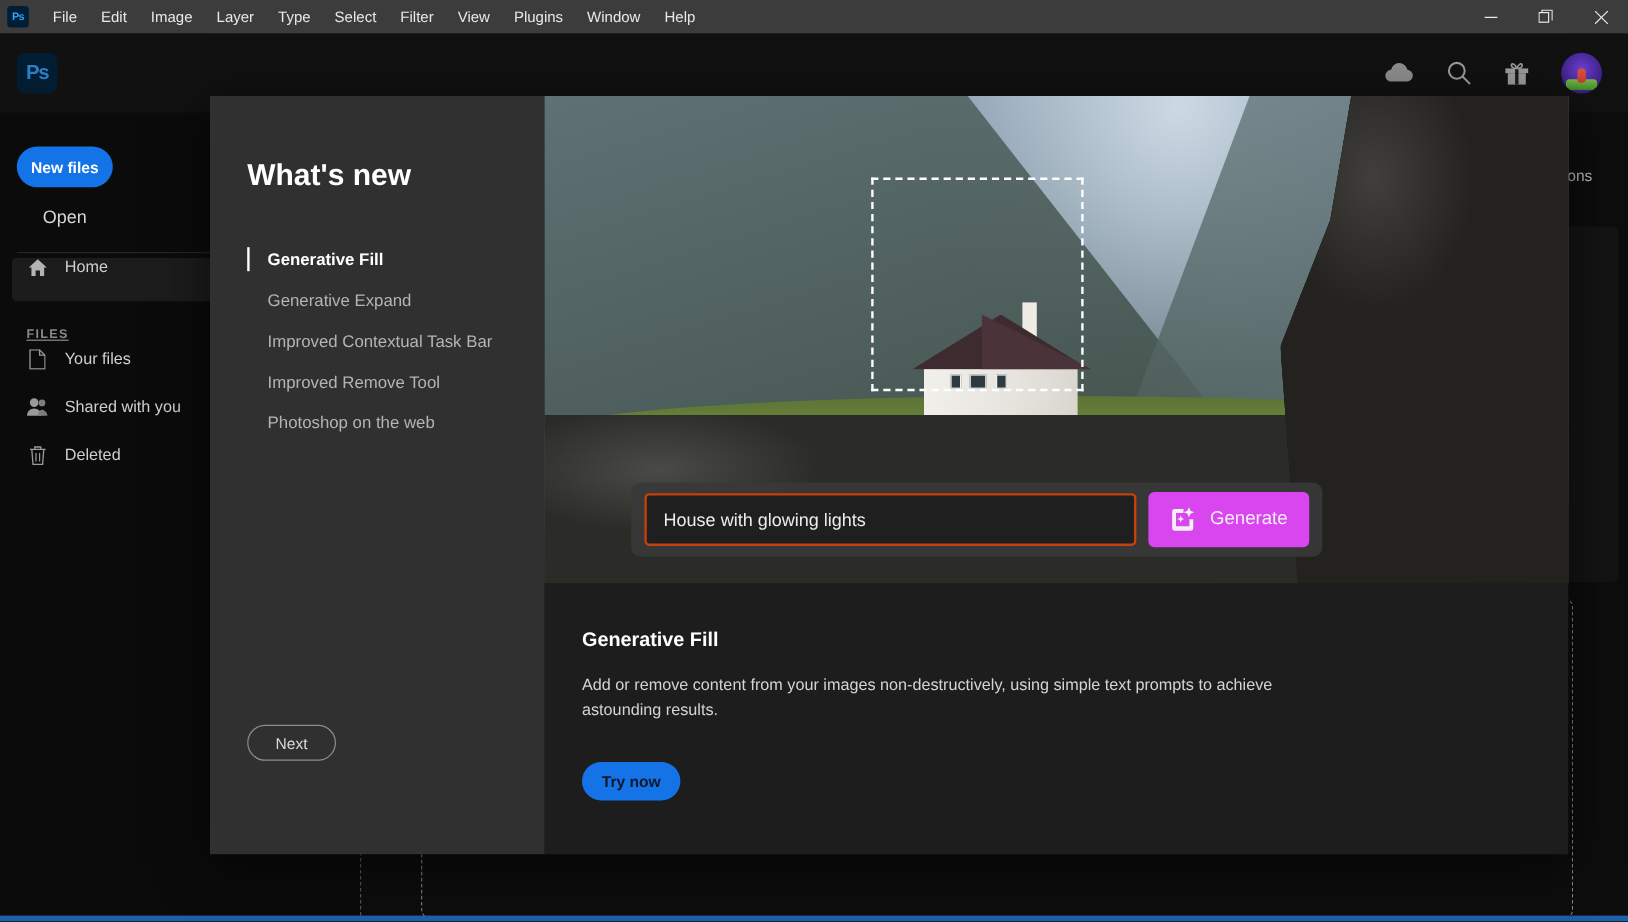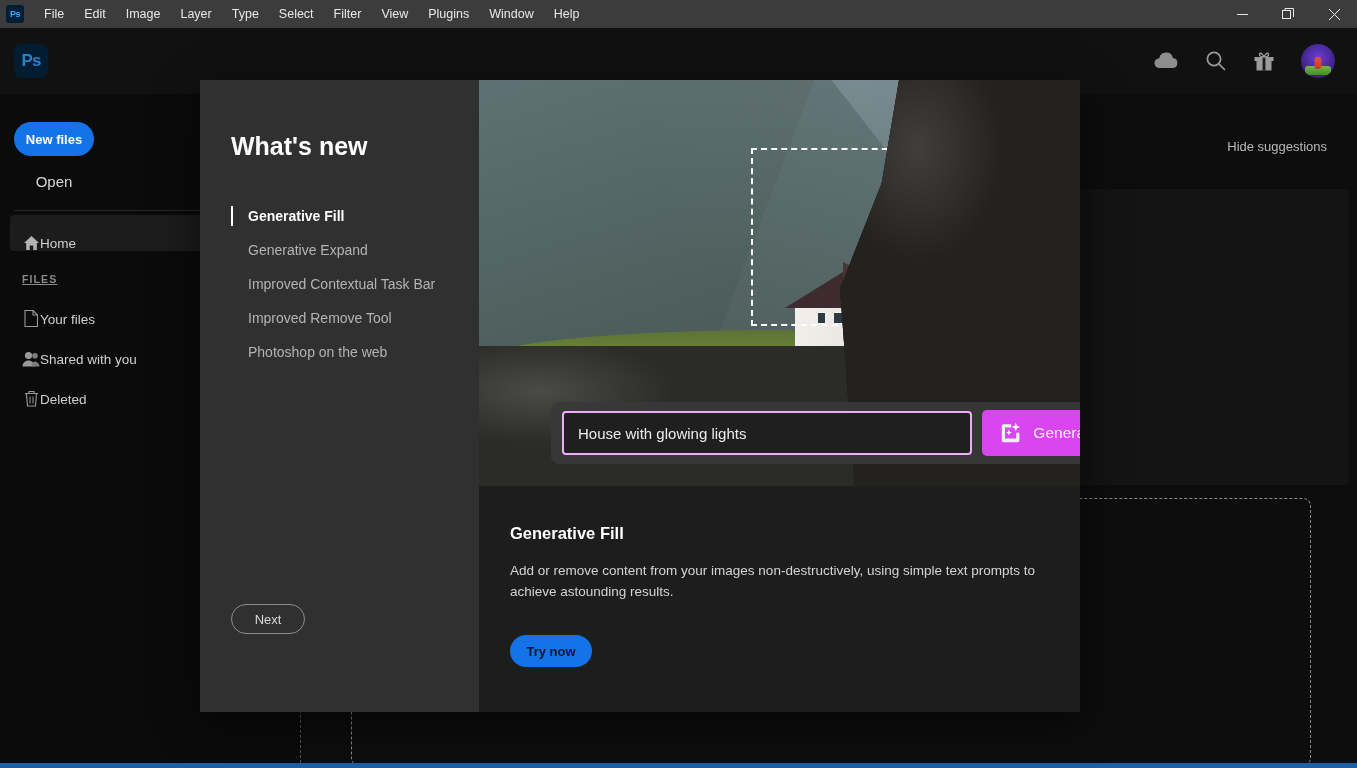--- a/index.html
+++ b/index.html
@@ -78,21 +78,21 @@
     display: flex; align-items: center; justify-content: center;
     border: none; cursor: pointer;
   }
   .open-btn {
     margin: 10px 0 0 14px; width: 80px; height: 30px;
     color: #d6d6d6; font-size: 15px; display: flex; align-items: center;
     justify-content: center; background: none; border: none; cursor: pointer;
   }
   .sb-divider { margin: 14px 14px 0 14px; height: 1px; background: #252525; }
   .sb-row {
-    display: flex; align-items: flex-end; height: 36px;
+    display: flex; align-items: flex-start; gap: 14px; height: 36px;
     margin: 4px 10px 0 10px; padding-left: 12px; border-radius: 4px;
     color: #cfcfcf; font-size: 13.5px; cursor: pointer;
   }
   .sb-row.active { background: #1c1c1c; }
   .sb-row .ic { width: 18px; display: flex; justify-content: center; color: #9a9a9a; }
   .sb-section {
     color: #8a8a8a; font-size: 10.5px; letter-spacing: 1.1px;
     margin: 22px 0 6px 22px; font-weight: 600; text-decoration: underline;
   }
 
@@ -118,22 +118,22 @@
   .dz-title { color: #8f8f8f; font-size: 19px; font-weight: 600; }
   .dz-sub { color: #b0b0b0; font-size: 13.5px; margin-top: 10px; }
   .dz-link { color: #4b91d8; cursor: pointer; }
   .bottom-bar {
     position: absolute; bottom: 0; left: 0; width: 1357px; height: 5px;
     background: #1f5fa8;
   }
 
   
   .modal {
-    position: absolute; top: 80px; left: 175px; width: 880px; height: 632px;
-    display: flex; box-shadow: 0 10px 40px rgba(0,0,0,.6); overflow: hidden; margin-left: 25px;
+    position: absolute; top: 80px; left: 175px; width: 1132px; height: 632px;
+    display: flex; box-shadow: 0 10px 40px rgba(0,0,0,.6); overflow: hidden;
   }
   .modal-left {
     width: 279px; background: #303030; position: relative; flex: 0 0 279px;
   }
   .modal-title {
     color: #ffffff; font-size: 25px; font-weight: bold;
     margin: 52px 0 0 31px;
   }
   .nav-list { margin-top: 38px; }
   .nav-item {
@@ -236,21 +236,21 @@
     position: absolute; left: 272px; top: 68px; width: 177px; height: 178px;
     border: 2px dashed #ffffff;
   }
   
   .promptbar {
     position: absolute; left: 72px; bottom: 22px; width: 576px; height: 62px;
     background: rgba(56,56,56,.92); border-radius: 8px;
     display: flex; align-items: center; padding: 0 11px; gap: 10px;
   }
   .prompt-input {
-    flex: 1; height: 44px; background: #1f1f1f; border: 2px solid #f0abfc;
+    flex: 1; height: 44px; background: #1f1f1f; border: 2px solid #c2410c;
     border-radius: 4px; color: #ececec; font-size: 15px;
     font-family: "Liberation Sans", sans-serif;
     padding: 0 14px; outline: none;
   }
   .gen-btn {
     height: 46px; padding: 0 18px; background: #d946ef; border: none;
     border-radius: 5px; color: #f0f0f0; font-size: 15.5px; cursor: pointer;
     display: flex; align-items: center; gap: 11px;
   }
 

